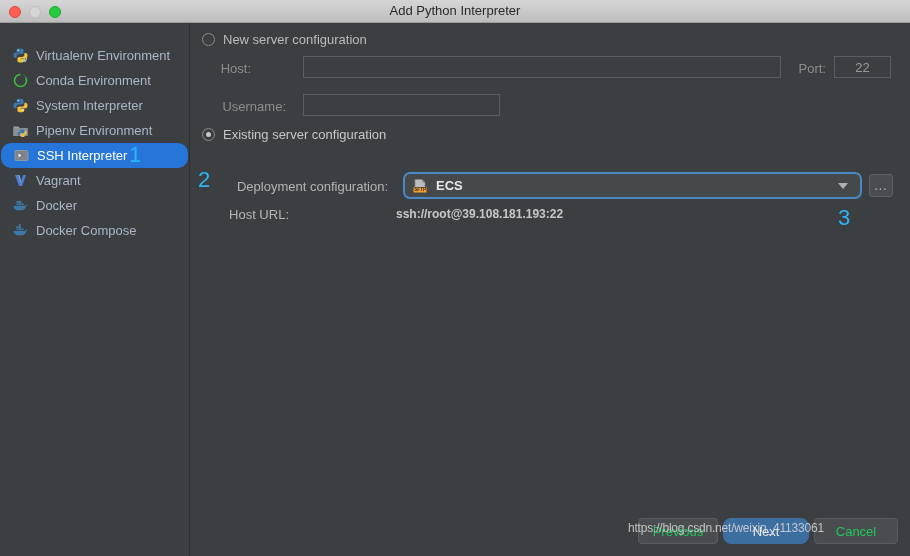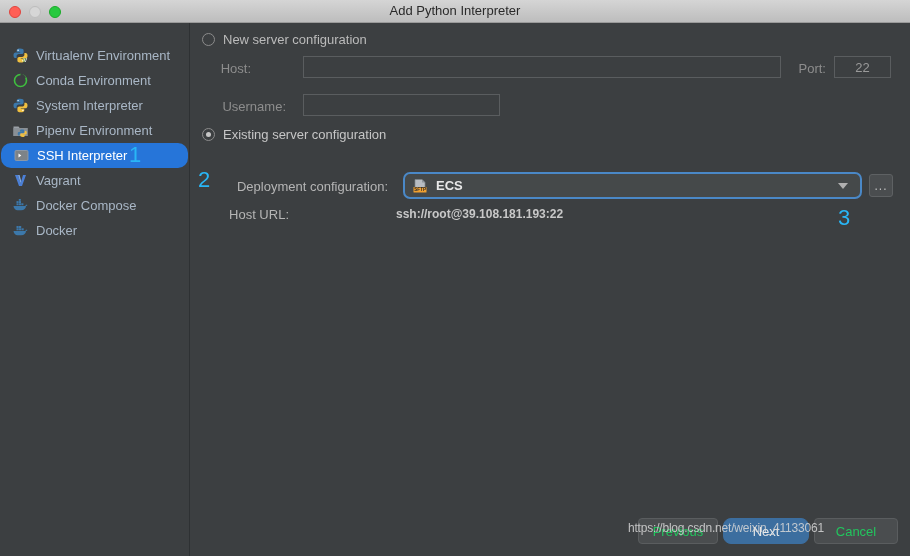--- a/index.html
+++ b/index.html
@@ -283,47 +283,47 @@
           <path d="M3 3h3l2.5 8.5L11 3h3l-4 11H7z" fill="#4b7fd6"></path>
           <path d="M6 3l2.5 8.5L9.2 9 7.6 3z" fill="#7aa7e8"></path>
         </svg>
       </span>
       <span class="side-label">Vagrant</span>
     </div>
 
     <div class="side-item">
       <span class="ico">
         <svg width="17" height="17" viewBox="0 0 17 17">
+          <rect x="4.5" y="4" width="2.2" height="2" fill="#3c78aa"></rect>
+          <rect x="7" y="4" width="2.2" height="2" fill="#3c78aa"></rect>
+          <rect x="4.5" y="6.3" width="2.2" height="2" fill="#3c78aa"></rect>
+          <rect x="7" y="6.3" width="2.2" height="2" fill="#3c78aa"></rect>
+          <rect x="9.5" y="6.3" width="2.2" height="2" fill="#3c78aa"></rect>
+          <path d="M1.5 9h12.5c0 2.6-2 4.2-4.8 4.2H5.4C3.4 13.2 1.8 11.4 1.5 9z" fill="#3c78aa"></path>
+          <path d="M13.5 8.2c.9-.6 1.6-.3 1.9 0-.3.7-1.1 1-1.9.7z" fill="#3c78aa"></path>
+        </svg>
+      </span>
+      <span class="side-label">Docker</span>
+    </div>
+
+    <div class="side-item">
+      <span class="ico">
+        <svg width="17" height="17" viewBox="0 0 17 17">
           <rect x="6.8" y="2" width="2" height="1.8" fill="#3c78aa"></rect>
           <rect x="4.5" y="4.1" width="2.1" height="1.9" fill="#3c78aa"></rect>
           <rect x="6.9" y="4.1" width="2.1" height="1.9" fill="#3c78aa"></rect>
           <rect x="4.5" y="6.3" width="2.1" height="1.9" fill="#3c78aa"></rect>
           <rect x="6.9" y="6.3" width="2.1" height="1.9" fill="#3c78aa"></rect>
           <rect x="9.3" y="6.3" width="2.1" height="1.9" fill="#3c78aa"></rect>
           <path d="M1.5 9h12.5c0 2.6-2 4.2-4.8 4.2H5.4C3.4 13.2 1.8 11.4 1.5 9z" fill="#3c78aa"></path>
           <path d="M13.5 8.2c.9-.6 1.6-.3 1.9 0-.3.7-1.1 1-1.9.7z" fill="#3c78aa"></path>
         </svg>
       </span>
       <span class="side-label">Docker Compose</span>
     </div>
-
-    <div class="side-item">
-      <span class="ico">
-        <svg width="17" height="17" viewBox="0 0 17 17">
-          <rect x="4.5" y="4" width="2.2" height="2" fill="#3c78aa"></rect>
-          <rect x="7" y="4" width="2.2" height="2" fill="#3c78aa"></rect>
-          <rect x="4.5" y="6.3" width="2.2" height="2" fill="#3c78aa"></rect>
-          <rect x="7" y="6.3" width="2.2" height="2" fill="#3c78aa"></rect>
-          <rect x="9.5" y="6.3" width="2.2" height="2" fill="#3c78aa"></rect>
-          <path d="M1.5 9h12.5c0 2.6-2 4.2-4.8 4.2H5.4C3.4 13.2 1.8 11.4 1.5 9z" fill="#3c78aa"></path>
-          <path d="M13.5 8.2c.9-.6 1.6-.3 1.9 0-.3.7-1.1 1-1.9.7z" fill="#3c78aa"></path>
-        </svg>
-      </span>
-      <span class="side-label">Docker</span>
-    </div>
   </div>
 
   <div id="main">
 
     <div class="radio-row" style="left:11px; top:9px;">
       <span class="radio"></span>
       <span>New server configuration</span>
     </div>
 
     <div class="flabel" style="left:0px; top:38px; width:60px;">Host:</div>

